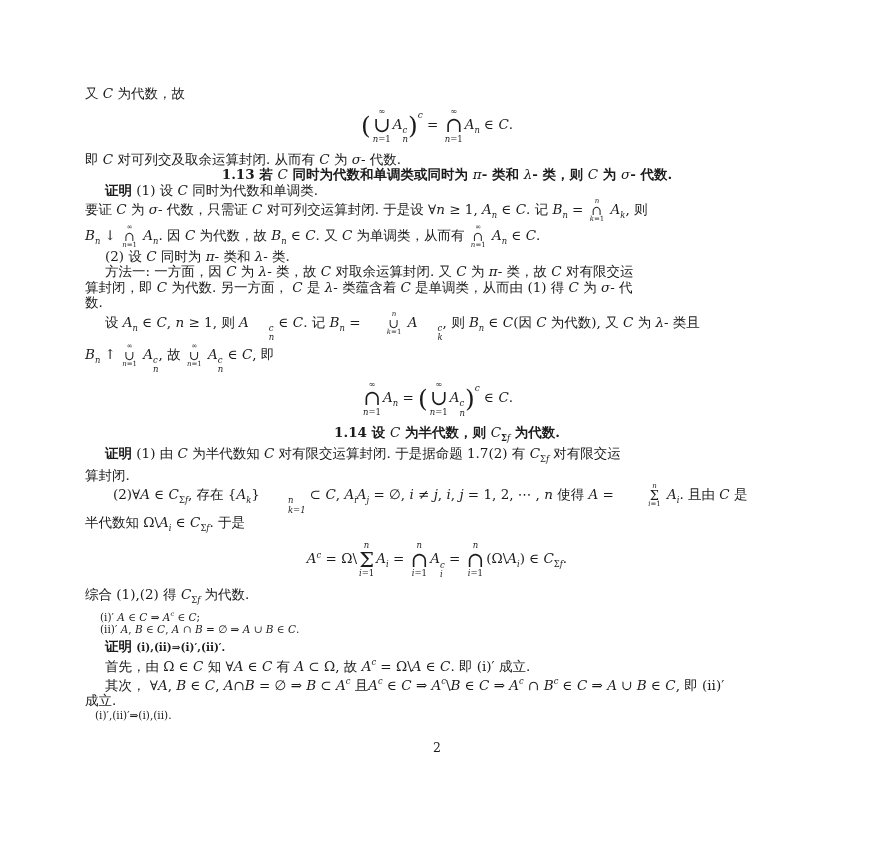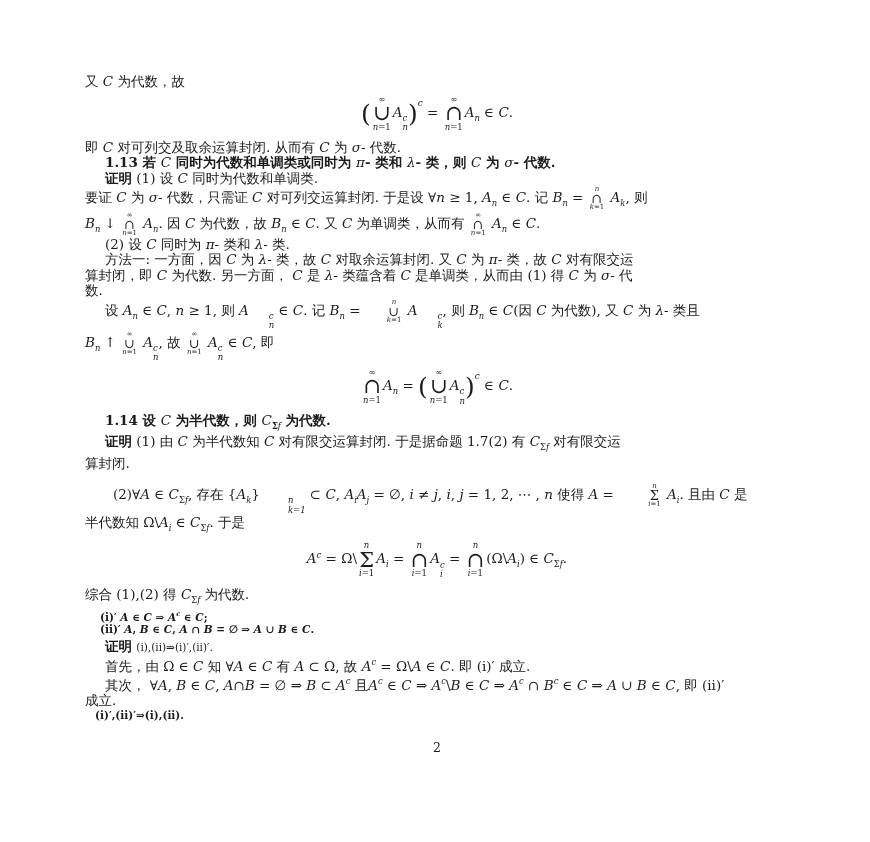--- a/index.html
+++ b/index.html
@@ -2,35 +2,35 @@
 <html><head>
 <meta charset="utf-8">
 <style>
   html,body{margin:0;padding:0;}
   body{
     width:870px;height:842px;background:#ffffff;overflow:hidden;
     color:#1b1b1b;
     font-family:"DejaVu Serif","DejaVu Sans","Liberation Serif",serif;
   }
   .sheet{
-    position:absolute;left:85px;top:74px;width:704px;
+    position:absolute;left:85px;top:86px;width:704px;
     font-size:13.5px;line-height:15.5px;
   }
   .line{min-height:15.5px;}
   i{font-style:italic;}
   b{font-weight:bold;}
   sub,sup{font-size:0.62em;}
   .indent{text-indent:20px;}
-  .indent2{text-indent:28px;margin-top:12px;}
+  .indent2{text-indent:28px;}
   .indent-sm{text-indent:15px;}
   .indent-xs{text-indent:10px;}
-  .heading{font-weight:bold;}
+  .heading{font-weight:bold;text-align:center;}
   .heading i{font-weight:normal;}
-  .small{font-size:10.5px;line-height:12.5px;font-weight:bold;}
-  .sm-inline{font-size:10.5px;}
+  .small{font-size:10.5px;line-height:12.5px;}
+  .sm-inline{font-size:10.5px;font-weight:bold;}
   .display{text-align:center;padding:5px 0 7px;}
   
   .bigop{display:inline-flex;flex-direction:column;align-items:center;
          vertical-align:middle;line-height:1;margin:0 2px;}
   .bigop .op{font-size:21px;line-height:0.9;}
   .bigop .lt,.bigop .lb{font-size:8.5px;line-height:1.1;font-style:normal;}
   .bigop.sm .op{font-size:13px;line-height:0.85;}
   .bigop.sm .lt,.bigop.sm .lb{font-size:7px;line-height:1;}
   
   .ss{display:inline-flex;flex-direction:column;align-items:flex-start;

